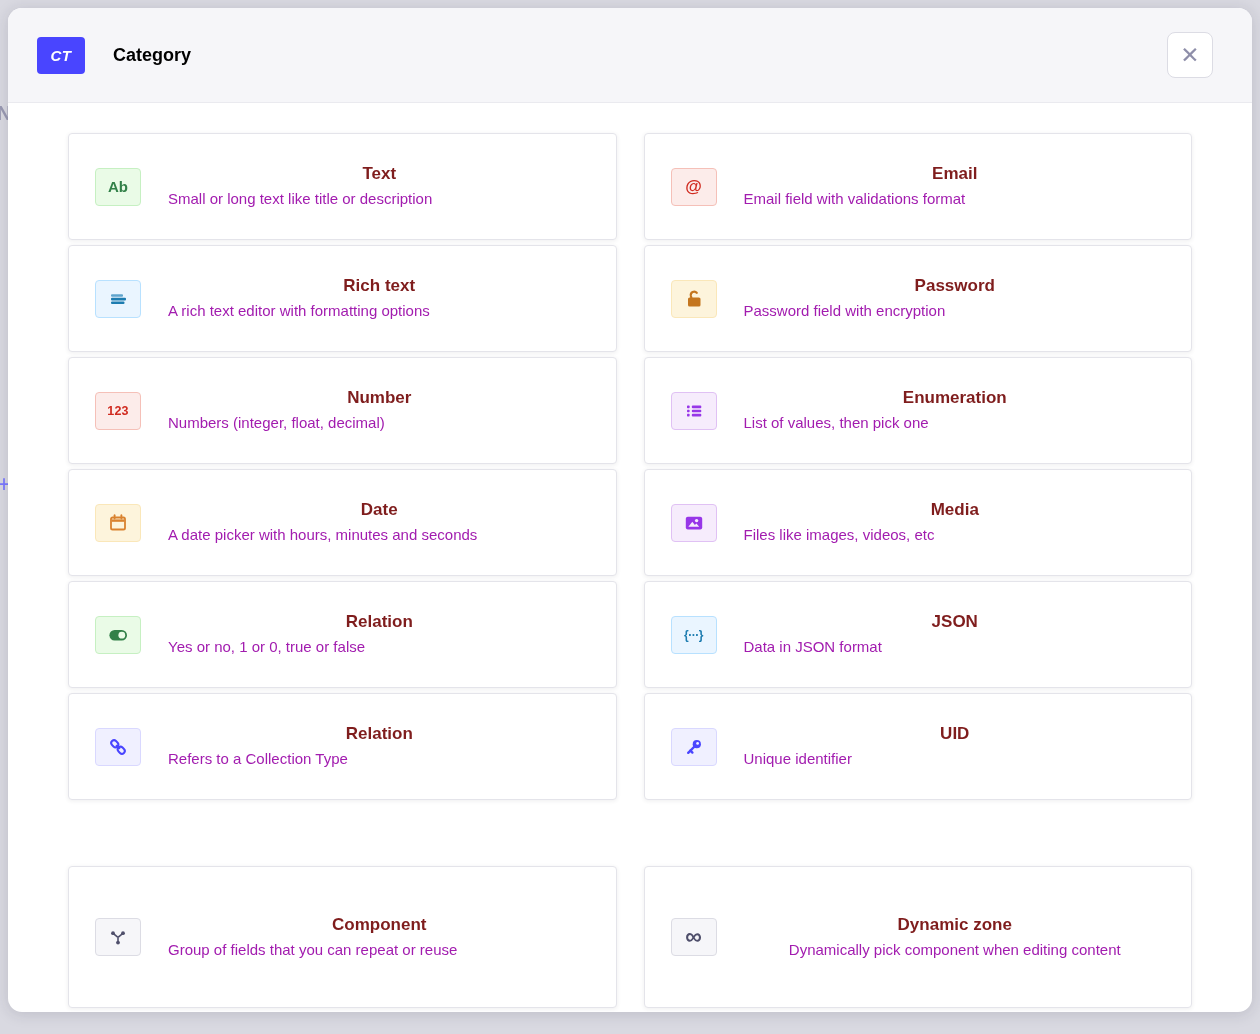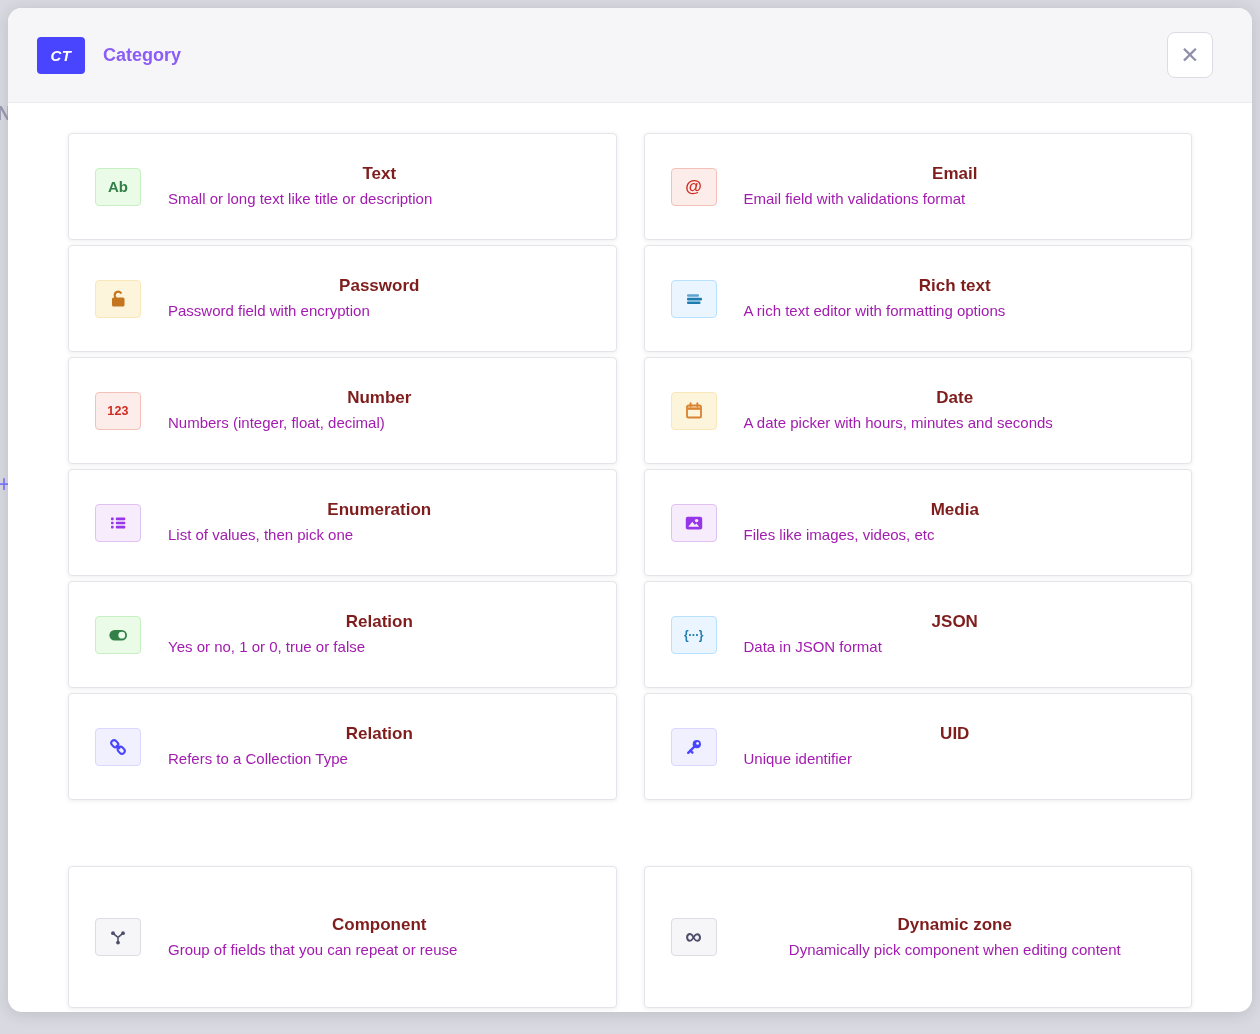--- a/index.html
+++ b/index.html
@@ -28,21 +28,21 @@
     border-bottom:1px solid #eaeaef;
     display:flex; align-items:center;
     padding:0 39px 0 29px; box-sizing:border-box;
     position:relative;
   }
   .badge {
     width:48px; height:37px; background:#4945ff; color:#fff;
     border-radius:4px; display:flex; align-items:center; justify-content:center;
     font-style:italic; font-weight:700; font-size:15px; letter-spacing:.4px;
   }
-  .modal-title { margin-left:18px; font-size:18px; font-weight:700; color:#8b5cf6; }
+  .modal-title { margin-left:28px; font-size:18px; font-weight:700; color:#000000; }
   .close-btn {
     position:absolute; right:39px; top:50%; transform:translateY(-50%);
     width:46px; height:46px; background:#fff;
     border:1px solid #dcdce4; border-radius:8px;
     display:flex; align-items:center; justify-content:center;
     color:#8e8ea9; font-size:23px; line-height:1; cursor:pointer; padding:0;
   }
 
   .modal-body { padding:30px 60px 28px; }
   .grid { display:grid; grid-template-columns:1fr 1fr; column-gap:27px; row-gap:5px; }
@@ -113,66 +113,51 @@
 
       <div class="card">
         <div class="icon-box t-red glyph-at">@</div>
         <div class="card-text">
           <div class="card-title">Email</div>
           <div class="card-desc">Email field with validations format</div>
         </div>
       </div>
 
       <div class="card">
-        <div class="icon-box t-yellow">
-          <svg width="24" height="24" viewBox="0 0 24 24">
-            <rect x="6" y="10.5" width="12.5" height="9" rx="1.6" fill="#c4761f"></rect>
-            <path d="M9 10.5 V8 a3.4 3.4 0 0 1 6.4 -1.4" fill="none" stroke="#c4761f" stroke-width="2.2" stroke-linecap="round" transform="rotate(-14 12 9)"></path>
-          </svg>
-        </div>
-        <div class="card-text">
-          <div class="card-title">Password</div>
-          <div class="card-desc">Password field with encryption</div>
-        </div>
-      </div>
-
-      <div class="card">
         <div class="icon-box t-blue">
           <svg width="24" height="24" viewBox="0 0 24 24">
             <rect x="5" y="7.2" width="12" height="2.6" rx="1" fill="#5fa4cd"></rect>
             <rect x="5" y="10.8" width="15" height="2.6" rx="1" fill="#1d7cb0"></rect>
             <rect x="5" y="14.4" width="13.5" height="2.6" rx="1" fill="#1d7cb0"></rect>
           </svg>
         </div>
         <div class="card-text">
           <div class="card-title">Rich text</div>
           <div class="card-desc">A rich text editor with formatting options</div>
         </div>
       </div>
 
       <div class="card">
+        <div class="icon-box t-yellow">
+          <svg width="24" height="24" viewBox="0 0 24 24">
+            <rect x="6" y="10.5" width="12.5" height="9" rx="1.6" fill="#c4761f"></rect>
+            <path d="M9 10.5 V8 a3.4 3.4 0 0 1 6.4 -1.4" fill="none" stroke="#c4761f" stroke-width="2.2" stroke-linecap="round" transform="rotate(-14 12 9)"></path>
+          </svg>
+        </div>
+        <div class="card-text">
+          <div class="card-title">Password</div>
+          <div class="card-desc">Password field with encryption</div>
+        </div>
+      </div>
+
+      <div class="card">
         <div class="icon-box t-red glyph-123">123</div>
         <div class="card-text">
           <div class="card-title">Number</div>
           <div class="card-desc">Numbers (integer, float, decimal)</div>
-        </div>
-      </div>
-
-      <div class="card">
-        <div class="icon-box t-yellow">
-          <svg width="24" height="24" viewBox="0 0 24 24">
-            <rect x="5" y="6.5" width="14" height="12" rx="1.6" fill="none" stroke="#d9822f" stroke-width="1.8"></rect>
-            <line x1="8.6" y1="4.2" x2="8.6" y2="7.5" stroke="#d9822f" stroke-width="1.8" stroke-linecap="round"></line>
-            <line x1="15.4" y1="4.2" x2="15.4" y2="7.5" stroke="#d9822f" stroke-width="1.8" stroke-linecap="round"></line>
-            <rect x="5.9" y="8.4" width="12.2" height="2.4" fill="#d9822f"></rect>
-          </svg>
-        </div>
-        <div class="card-text">
-          <div class="card-title">Date</div>
-          <div class="card-desc">A date picker with hours, minutes and seconds</div>
         </div>
       </div>
 
       <div class="card">
         <div class="icon-box t-purple">
           <svg width="24" height="24" viewBox="0 0 24 24">
             <g fill="#9736e8">
               <rect x="5" y="6.6" width="2.6" height="2.6" rx="0.7"></rect>
                 <rect x="9.8" y="6.6" width="9.5" height="2.6" rx="1"></rect>
               <rect x="5" y="10.7" width="2.6" height="2.6" rx="0.7"></rect>
@@ -182,20 +167,35 @@
             </g>
           </svg>
         </div>
         <div class="card-text">
           <div class="card-title">Enumeration</div>
           <div class="card-desc">List of values, then pick one</div>
         </div>
       </div>
 
       <div class="card">
+        <div class="icon-box t-yellow">
+          <svg width="24" height="24" viewBox="0 0 24 24">
+            <rect x="5" y="6.5" width="14" height="12" rx="1.6" fill="none" stroke="#d9822f" stroke-width="1.8"></rect>
+            <line x1="8.6" y1="4.2" x2="8.6" y2="7.5" stroke="#d9822f" stroke-width="1.8" stroke-linecap="round"></line>
+            <line x1="15.4" y1="4.2" x2="15.4" y2="7.5" stroke="#d9822f" stroke-width="1.8" stroke-linecap="round"></line>
+            <rect x="5.9" y="8.4" width="12.2" height="2.4" fill="#d9822f"></rect>
+          </svg>
+        </div>
+        <div class="card-text">
+          <div class="card-title">Date</div>
+          <div class="card-desc">A date picker with hours, minutes and seconds</div>
+        </div>
+      </div>
+
+      <div class="card">
         <div class="icon-box t-purple">
           <svg width="24" height="24" viewBox="0 0 24 24">
             <rect x="3.8" y="5.8" width="16.4" height="12.6" rx="2" fill="#9736e8"></rect>
             <circle cx="14.6" cy="9.6" r="1.7" fill="#f6ecfc"></circle>
             <path d="M6.4 15.8 L10.3 10.8 L12.9 14 L14.4 12.4 L17.2 15.8 Z" fill="#f6ecfc"></path>
           </svg>
         </div>
         <div class="card-text">
           <div class="card-title">Media</div>
           <div class="card-desc">Files like images, videos, etc</div>

